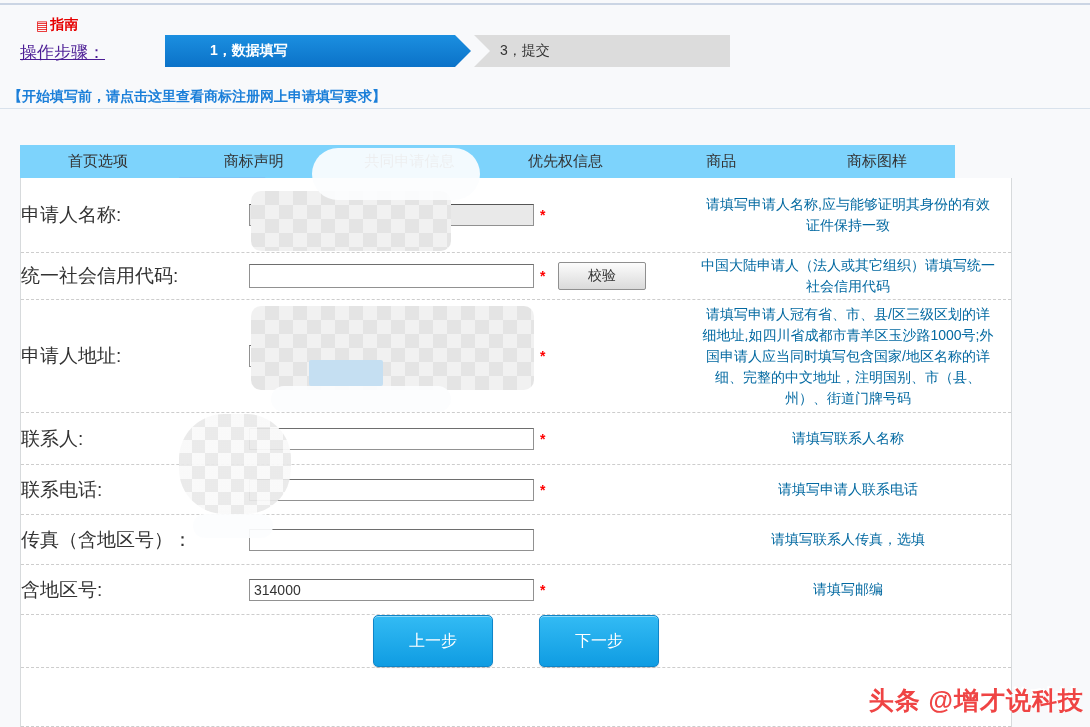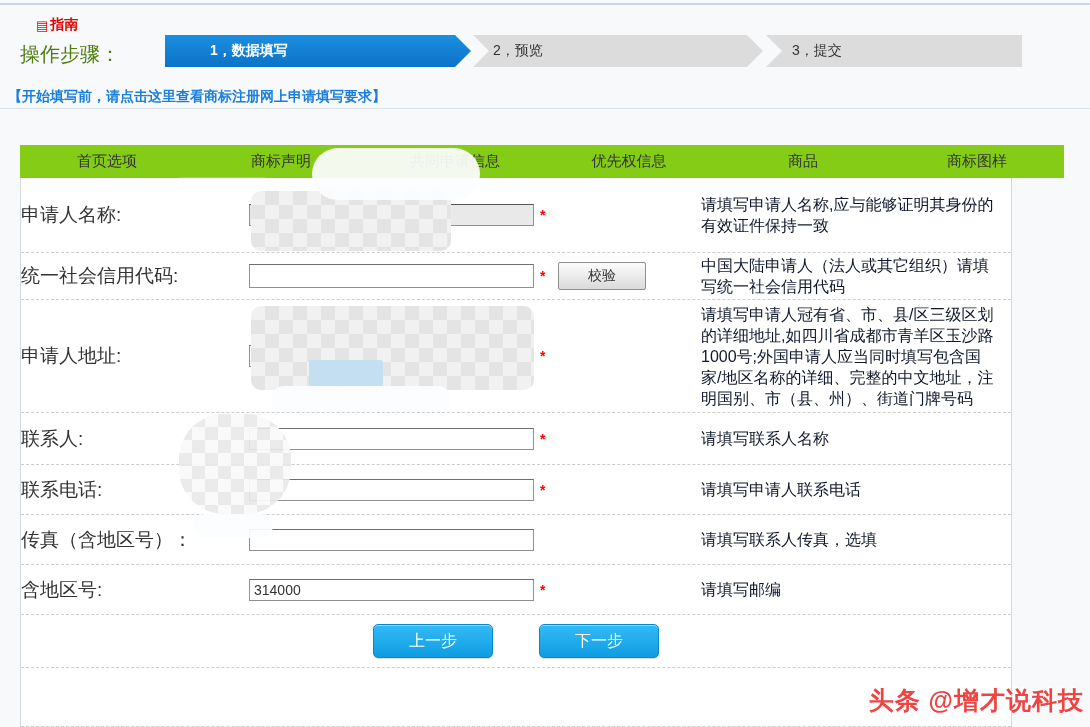--- a/index.html
+++ b/index.html
@@ -8,49 +8,49 @@
   #stage { position:relative; width:1090px; height:727px; background:#F8F9FB; }
 
   
   .topline { position:absolute; left:0; top:3px; width:1090px; height:2px; background:#CBD5E4; }
 
   
   .guide { position:absolute; left:36px; top:16px; color:#E60000; font-size:14px; font-weight:bold; display:flex; align-items:center; gap:2px; }
   .guide .bicon { font-size:13px; line-height:13px; }
 
   
-  .steps-label { position:absolute; left:20px; top:41px; font-size:20px; color:#4d7c0f; }
+  .steps-label { position:absolute; left:20px; top:41px; font-size:17px; color:#4c1d95;text-decoration:underline; }
   .steps { position:absolute; left:165px; top:35px; width:857px; height:20px; display:flex; }
   .step { height:32px; display:flex; align-items:center; font-size:14px; color:#333; background:#DCDCDC; }
   .step1 { width:306px; padding-left:45px; color:#fff; font-weight:bold;
     background:linear-gradient(180deg,#1B8FE0,#0B72C8);
     clip-path:polygon(0 0, calc(100% - 16px) 0, 100% 50%, calc(100% - 16px) 100%, 0 100%); }
   .step2 { width:290px; margin-left:2px; padding-left:20px;
     clip-path:polygon(0 0, calc(100% - 16px) 0, 100% 50%, calc(100% - 16px) 100%, 0 100%, 16px 50%); }
   .step3 { width:256px; margin-left:3px; padding-left:26px;
     clip-path:polygon(0 0, 100% 0, 100% 100%, 0 100%, 16px 50%); }
 
   
   .notice { position:absolute; left:8px; top:88px; font-size:14px; font-weight:bold; color:#1B7FD9; cursor:pointer; }
   .divider { position:absolute; left:0; top:108px; width:1090px; height:1px; background:#D9E2EC; }
 
   
-  .tabbar { position:absolute; left:20px; top:145px; width:1044px; height:33px; background:#84cc16; display:flex; }
+  .tabbar { position:absolute; left:20px; top:145px; width:935px; height:33px; background:#7dd3fc; display:flex; }
   .tab { flex:1; display:flex; align-items:center; justify-content:center; font-size:15px; color:#333; cursor:pointer; }
   .tab.active { background:linear-gradient(180deg,#47A3F0,#2E90E6); color:#fff; }
   .tab-notch { position:absolute; left:178px; top:177px; width:86px; height:8px; background:#7EC3F6; border-radius:0 0 10px 10px; transform:skewX(-18deg); opacity:.9; }
 
   
   .panel { position:absolute; left:20px; top:178px; width:992px; height:549px; background:#FFFFFF;
     border-left:1px solid #D7DADC; border-right:1px solid #D7DADC; display:flex; flex-direction:column; }
   .frow { display:flex; align-items:center; border-bottom:1px dashed #CDCDCD; }
   .frow:last-child { border-bottom:none; }
   .flabel { width:228px; padding-right:6px; font-size:19px; color:#333; flex:none; }
   .ffield { width:449px; display:flex; align-items:center; flex:none; position:relative; }
-  .fhint { flex:1; font-size:16px; color:#0f172a; line-height:21px; padding:2px 16px 2px 3px; }
+  .fhint { flex:1; font-size:14px; color:#0369a1; line-height:21px; padding:2px 16px 2px 3px;text-align:center; }
   .req { color:#FF0000; font-weight:bold; font-size:14px; margin-left:6px; width:8px; }
   .tinput { width:285px; height:22px; border:1px solid #919191; border-top-color:#6E6E6E; background:#fff;
     font-size:14px; color:#333; padding:0 4px; font-family:"Liberation Sans","DejaVu Sans",sans-serif; }
   .tinput.disabled { background:#E9E9E9; border-top-color:#555; }
   .tinput.tall { height:24px; }
   .verify-btn { margin-left:10px; width:88px; height:28px; font-size:14px; color:#333;
     background:linear-gradient(180deg,#FCFCFC,#DADADA); border:1px solid #8F8F8F; border-radius:2px; cursor:pointer;
     font-family:"Liberation Sans","DejaVu Sans",sans-serif; }
   .addr-frag { position:absolute; left:255px; top:-9px; font-size:13px; color:#333; background:#EFEFEF;
     border:1px solid #8a8a8a; border-bottom:none; padding:0 2px; line-height:17px; }
@@ -60,21 +60,21 @@
       repeating-conic-gradient(#E4E4E4 0% 25%, #F1F1F1 0% 50%);
     background-size:28px 28px; border-radius:10px; z-index:6; }
   .m-blue { position:absolute; background:#C5DFF2; z-index:7; border-radius:2px; }
   .blob { position:absolute; background:rgba(252,253,254,0.93); border-radius:45px; z-index:6; }
   .blob.tiled { background:
       repeating-conic-gradient(rgba(232,232,232,.9) 0% 25%, rgba(249,249,249,.95) 0% 50%);
     background-size:26px 26px; }
 
   
   .btnrow { justify-content:center; gap:46px; }
-  .navbtn { width:120px; height:34px; border-radius:5px; border:1px solid #0E85C9; color:#fff; font-size:16px;
+  .navbtn { width:120px; height:52px; border-radius:5px; border:1px solid #0E85C9; color:#fff; font-size:16px;
     background:linear-gradient(180deg,#33BBF4,#0F9CE2); box-shadow:inset 0 1px 0 rgba(255,255,255,.45), 0 1px 1px rgba(0,0,0,.15);
     cursor:pointer; font-family:"Liberation Sans","DejaVu Sans",sans-serif; }
 
   
   .watermark { position:absolute; right:6px; top:684px; font-size:25px; font-weight:bold; color:#ef4444;
     text-shadow:-2px -2px 0 #ffffff, -1px -1px 0 #ffffff; letter-spacing:1px; }
 </style>
 </head>
 <body>
 
@@ -82,21 +82,20 @@
   <div class="topline"></div>
 
   <div class="guide">
     <span class="bicon">▤</span>
     <span>指南</span>
   </div>
 
   <div class="steps-label">操作步骤：</div>
   <div class="steps">
     <div class="step step1">1，数据填写</div>
-    <div class="step step2">2，预览</div>
     <div class="step step3">3，提交</div>
   </div>
 
   <div class="notice">【开始填写前，请点击这里查看商标注册网上申请填写要求】</div>
   <div class="divider"></div>
 
   <div class="tabbar">
     <div class="tab">首页选项</div>
     <div class="tab">商标声明</div>
     <div class="tab">共同申请信息</div>

